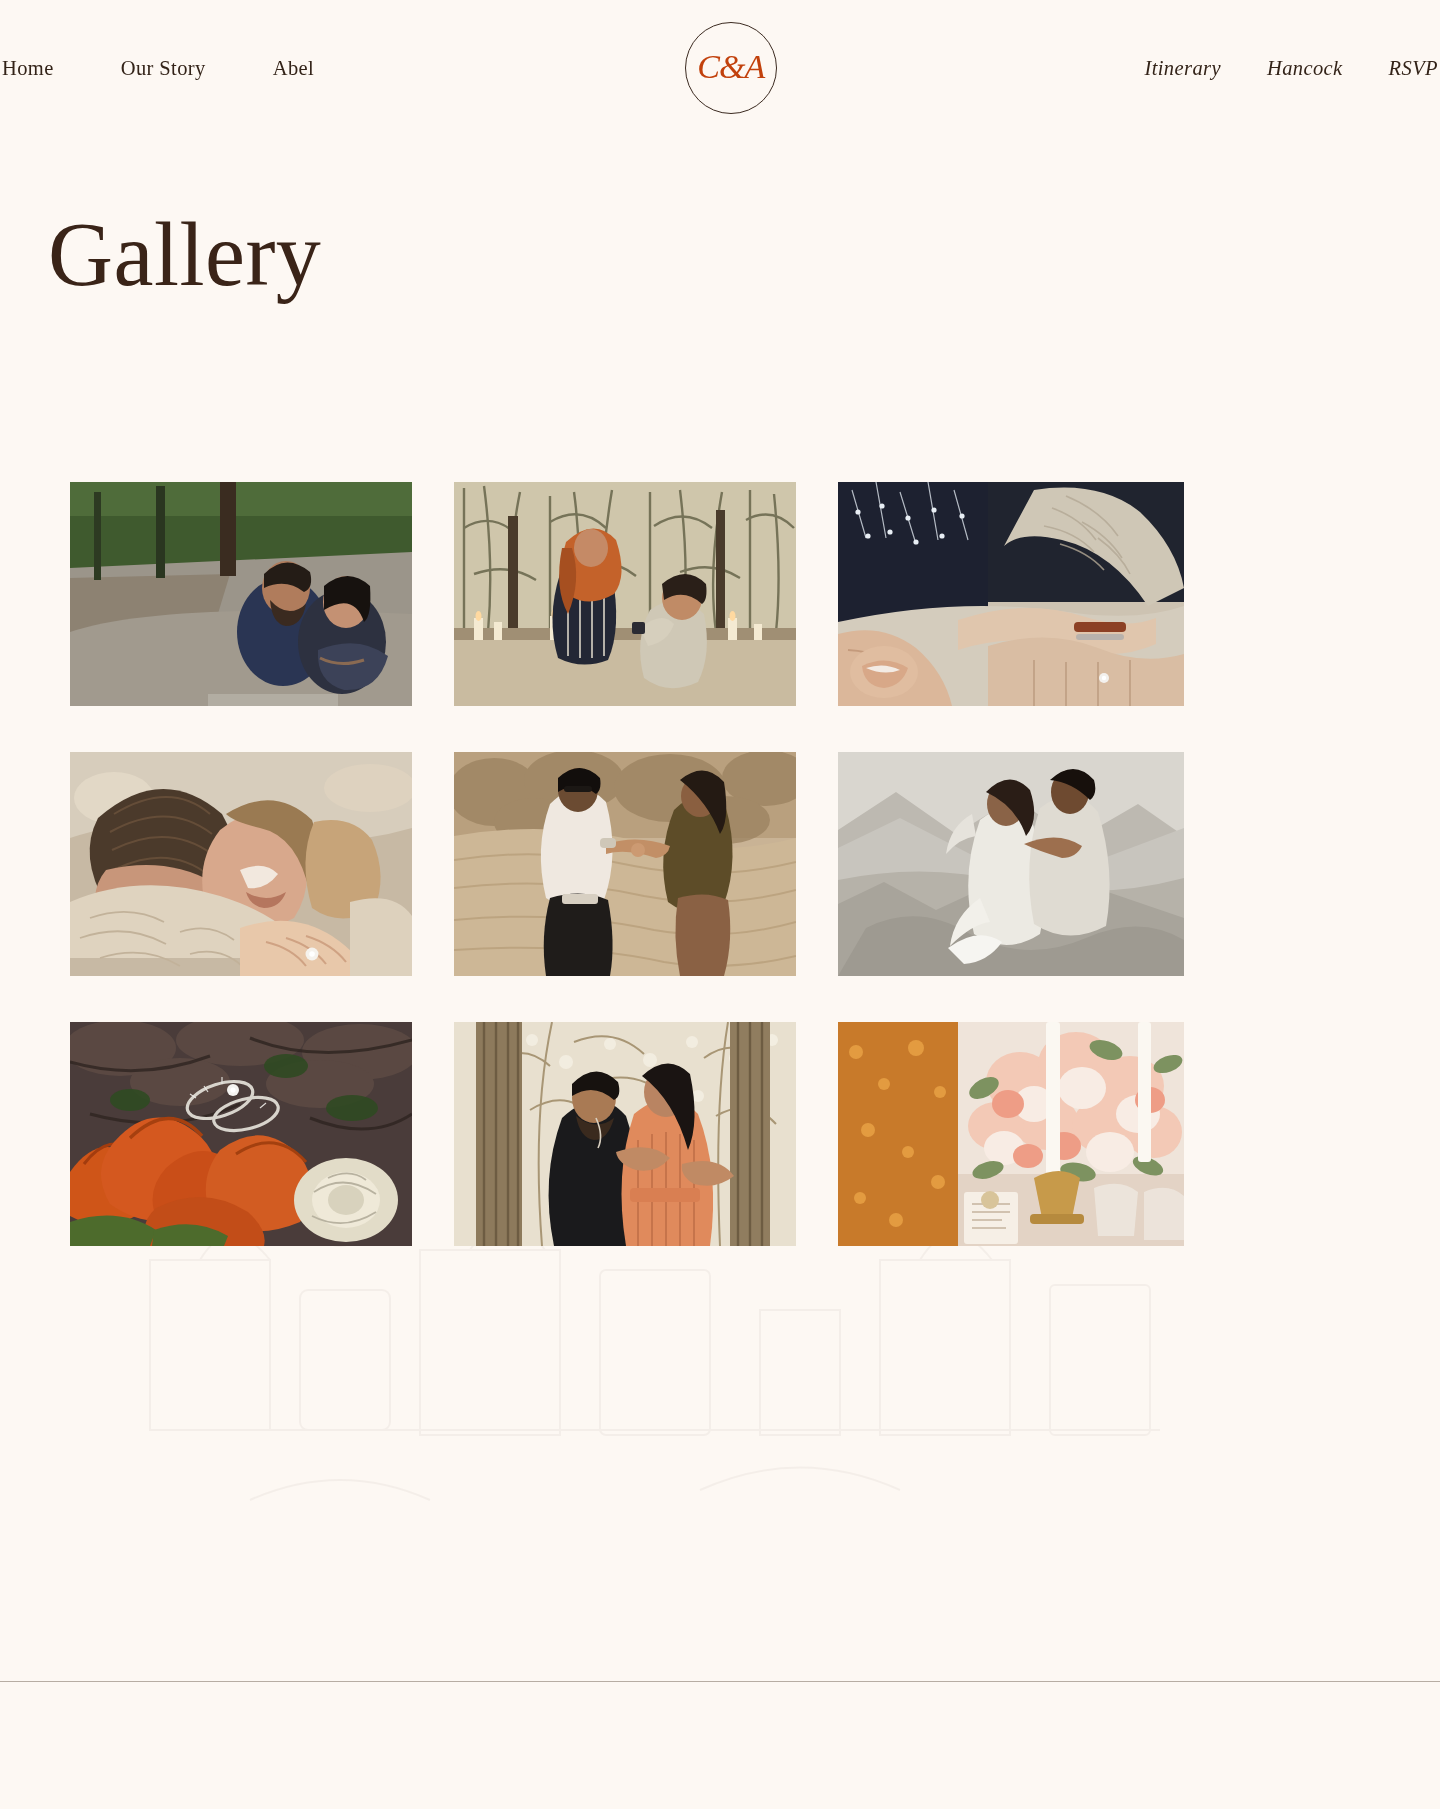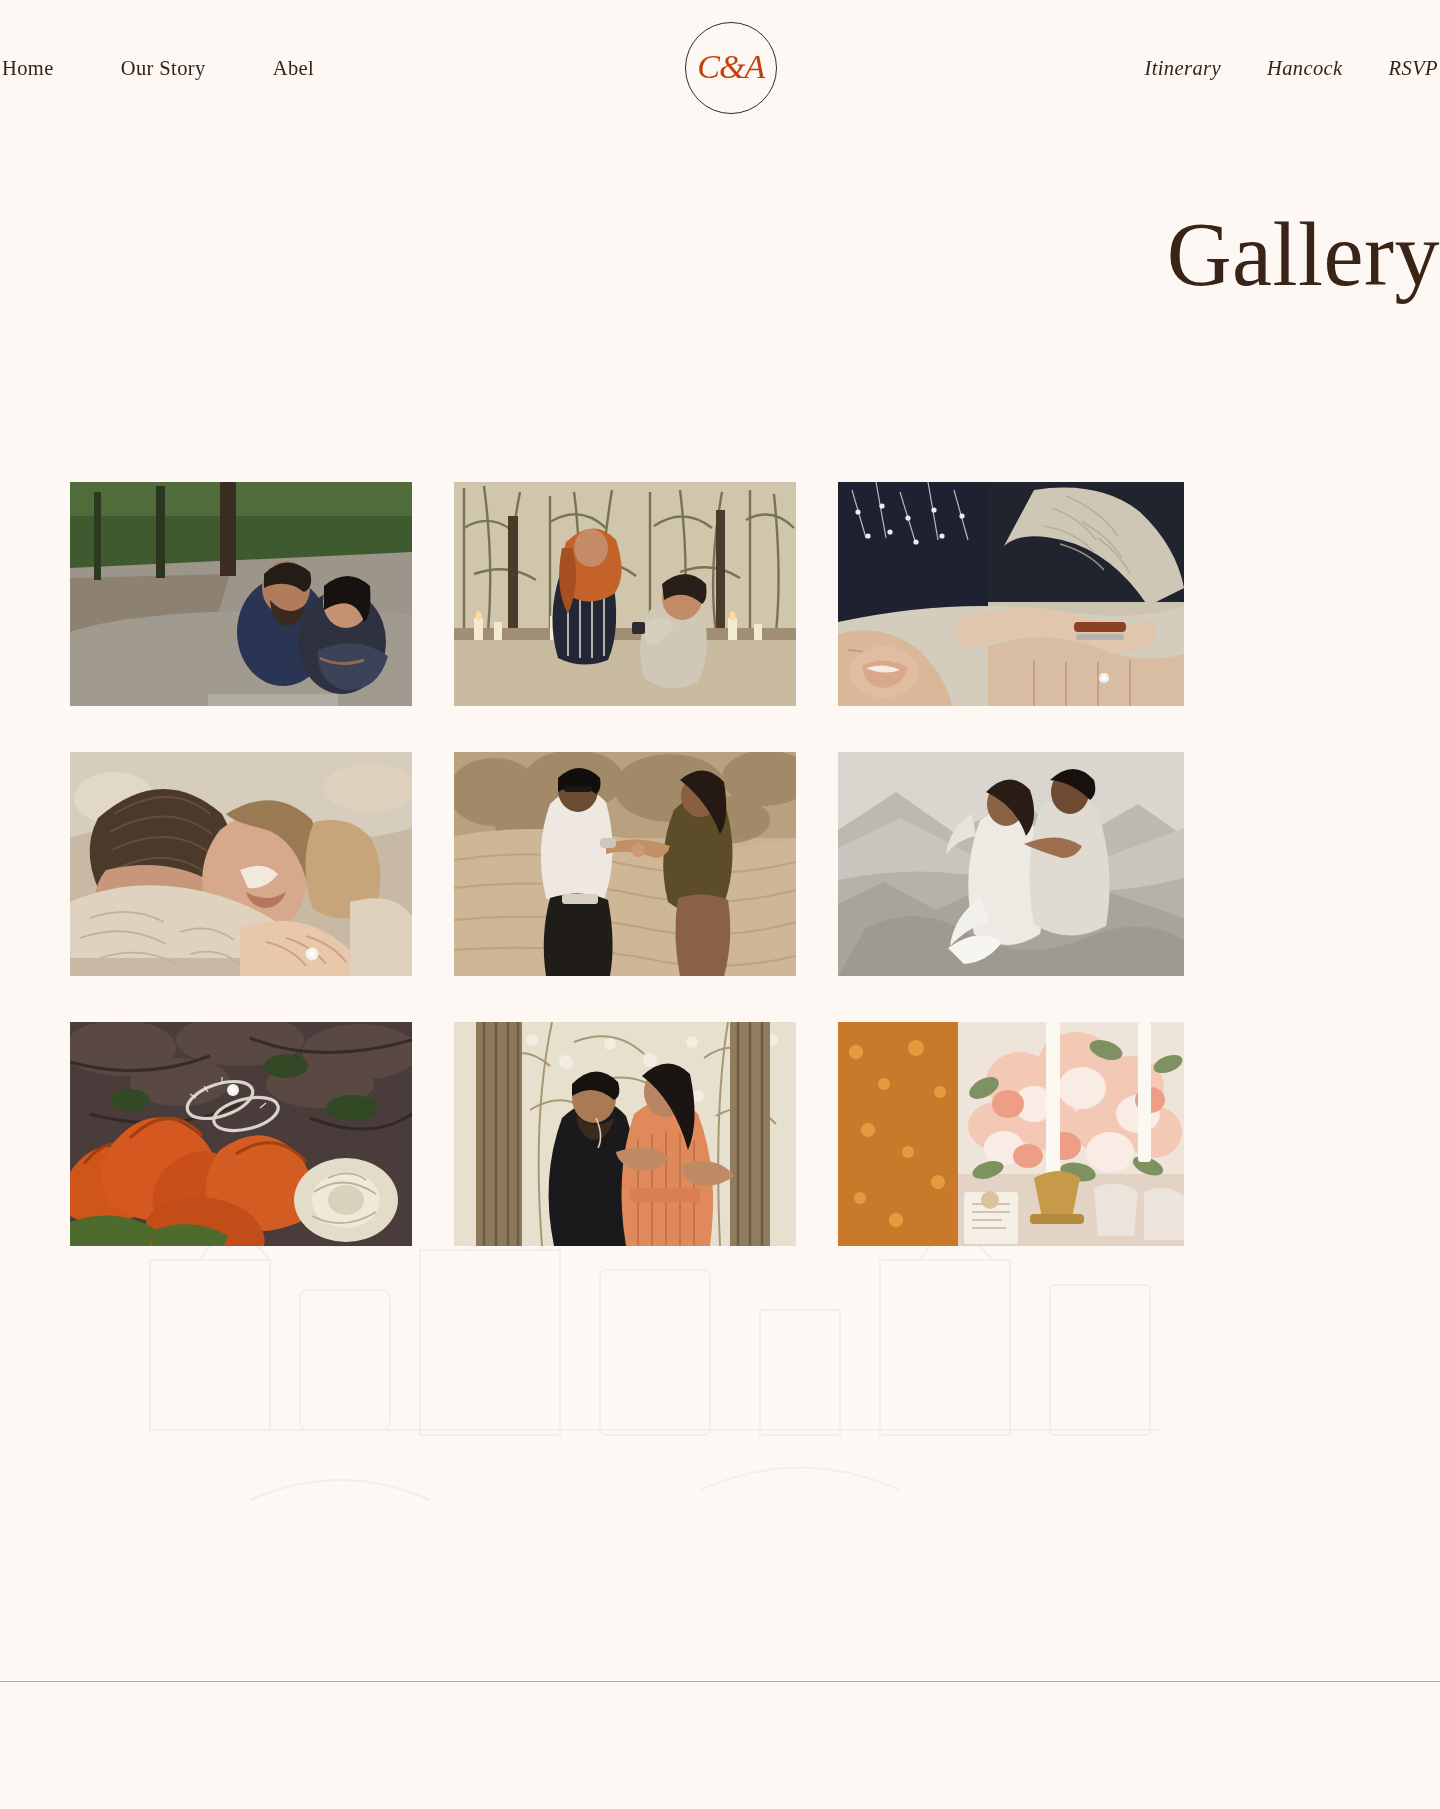--- a/index.html
+++ b/index.html
@@ -89,28 +89,29 @@
     line-height: 1;
     letter-spacing: -1px;
     color: #c2410c;
     transform: translateY(-1px);
   }
 
   
   .page-title {
     position: relative;
     z-index: 5;
-    text-align: right;
+    text-align: left;
     font-family: "Liberation Serif", "DejaVu Serif", serif;
     font-size: 90px;
     font-weight: 400;
     line-height: 1.05;
     letter-spacing: 0.5px;
     color: #3A2418;
     margin-top: 72px;
+    padding-left: 48px;
   }
 
   
   .gallery {
     position: relative;
     z-index: 4;
     margin-top: 179px;
     padding: 0 0 0 0;
     display: flex;
     flex-direction: column;

